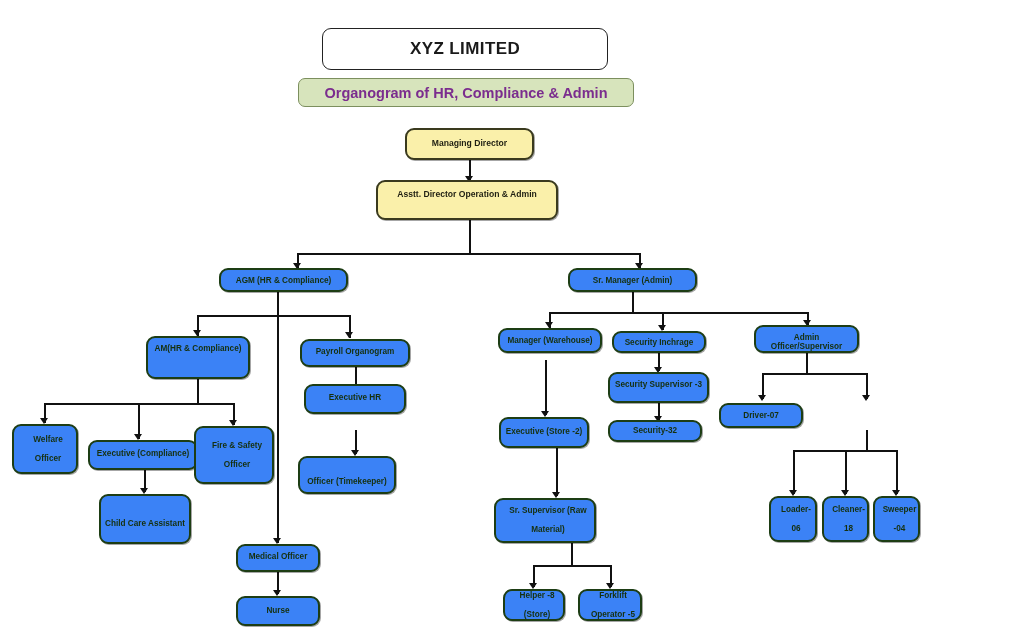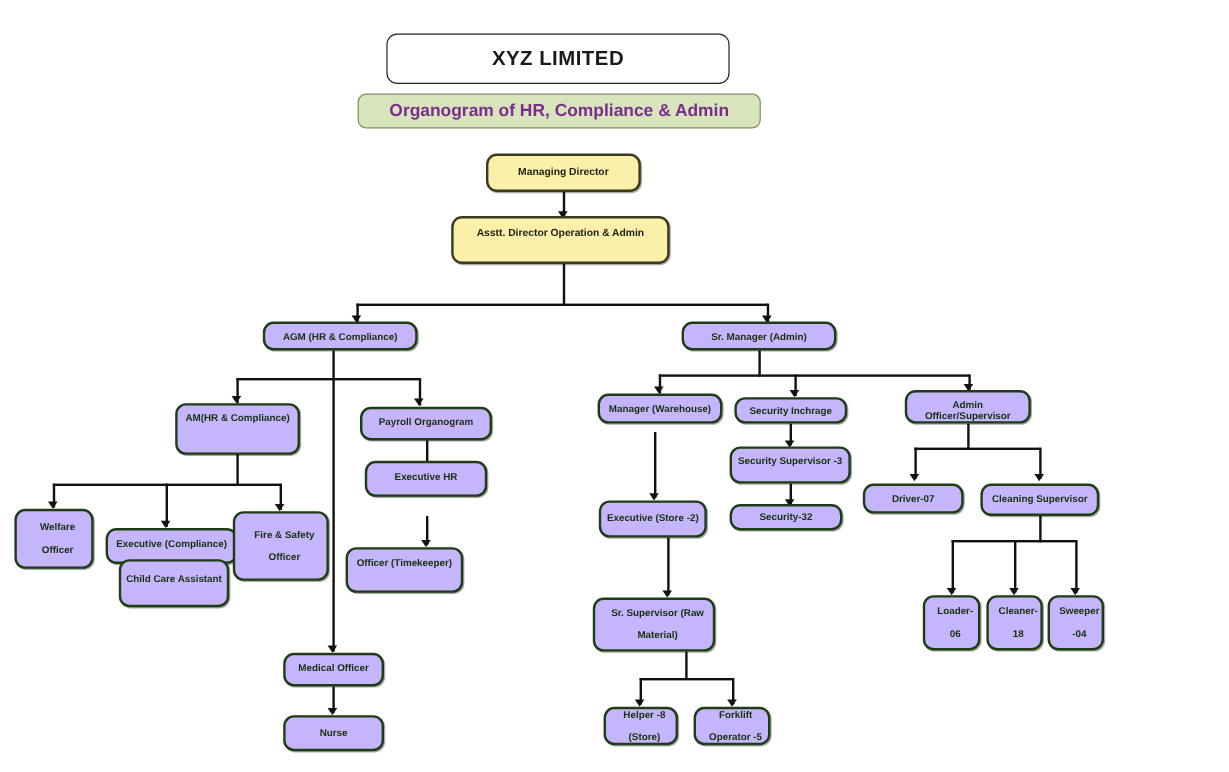--- a/index.html
+++ b/index.html
@@ -20,21 +20,21 @@
     position:absolute;left:298px;top:78px;width:334px;height:27px;
     background:#d7e4bc;border:1.4px solid #7c8f5e;border-radius:7px;
     display:flex;align-items:center;justify-content:center;
     font-size:14.5px;font-weight:bold;color:#7b2d8e;
   }
 
   
   .node{
     position:absolute;box-sizing:border-box;
     border:2.2px solid #1d3d14;border-radius:9px;
-    background:#c4b5fd;
+    background:#3b82f6;
     display:flex;align-items:flex-start;justify-content:center;
     padding-top:5px;
     font-size:8.2px;font-weight:bold;color:#16300d;
     text-align:center;line-height:1.15;
     box-shadow:1px 1px 0 rgba(0,0,0,.35);
   }
   .node.yellow{background:#faf0aa;border-color:#3a3a1e;color:#1f1f12;}
   .node.center{align-items:center;padding-top:0;}
   .node span{display:block;width:100%;padding:0 3px;}
 
@@ -185,29 +185,29 @@
     <span>Executive (Compliance)</span>
   </div>
 
   <div class="node center" style="left:194px;top:426px;width:80px;height:58px;">
     <span>
       <span>Fire &amp; Safety</span><br>
       <span>Officer</span>
     </span>
   </div>
 
-  <div class="node" style="left:99px;top:466px;width:92px;height:40px;padding-top:10px;">
+  <div class="node" style="left:99px;top:494px;width:92px;height:50px;padding-top:10px;align-items:center;">
     <span>Child Care Assistant</span>
   </div>
 
   <div class="node" style="left:304px;top:384px;width:102px;height:30px;padding-top:7px;">
     <span>Executive HR</span>
   </div>
 
-  <div class="node" style="left:288px;top:456px;width:98px;height:38px;padding-top:7px;">
+  <div class="node" style="left:298px;top:456px;width:98px;height:38px;padding-top:19px;">
     <span>Officer (Timekeeper)</span>
   </div>
 
   <div class="node center" style="left:236px;top:596px;width:84px;height:30px;">
     <span>Nurse</span>
   </div>
 
   <div class="node" style="left:498px;top:328px;width:104px;height:25px;padding-top:6px;">
     <span>Manager (Warehouse)</span>
   </div>
@@ -250,23 +250,20 @@
   </div>
 
   <div class="node center" style="left:608px;top:420px;width:94px;height:22px;">
     <span>Security-32</span>
   </div>
 
   <div class="node center" style="left:719px;top:403px;width:84px;height:25px;">
     <span>Driver-07</span>
   </div>
 
-  <div class="node" style="left:817px;top:403px;width:99px;height:27px;padding-top:6px;">
-    <span>Cleaning Supervisor</span>
-  </div>
 
   <div class="node center" style="left:769px;top:496px;width:48px;height:46px;">
     <span>
       <span>Loader-</span><br>
       <span>06</span>
     </span>
   </div>
 
   <div class="node center" style="left:822px;top:496px;width:47px;height:46px;">
     <span>

